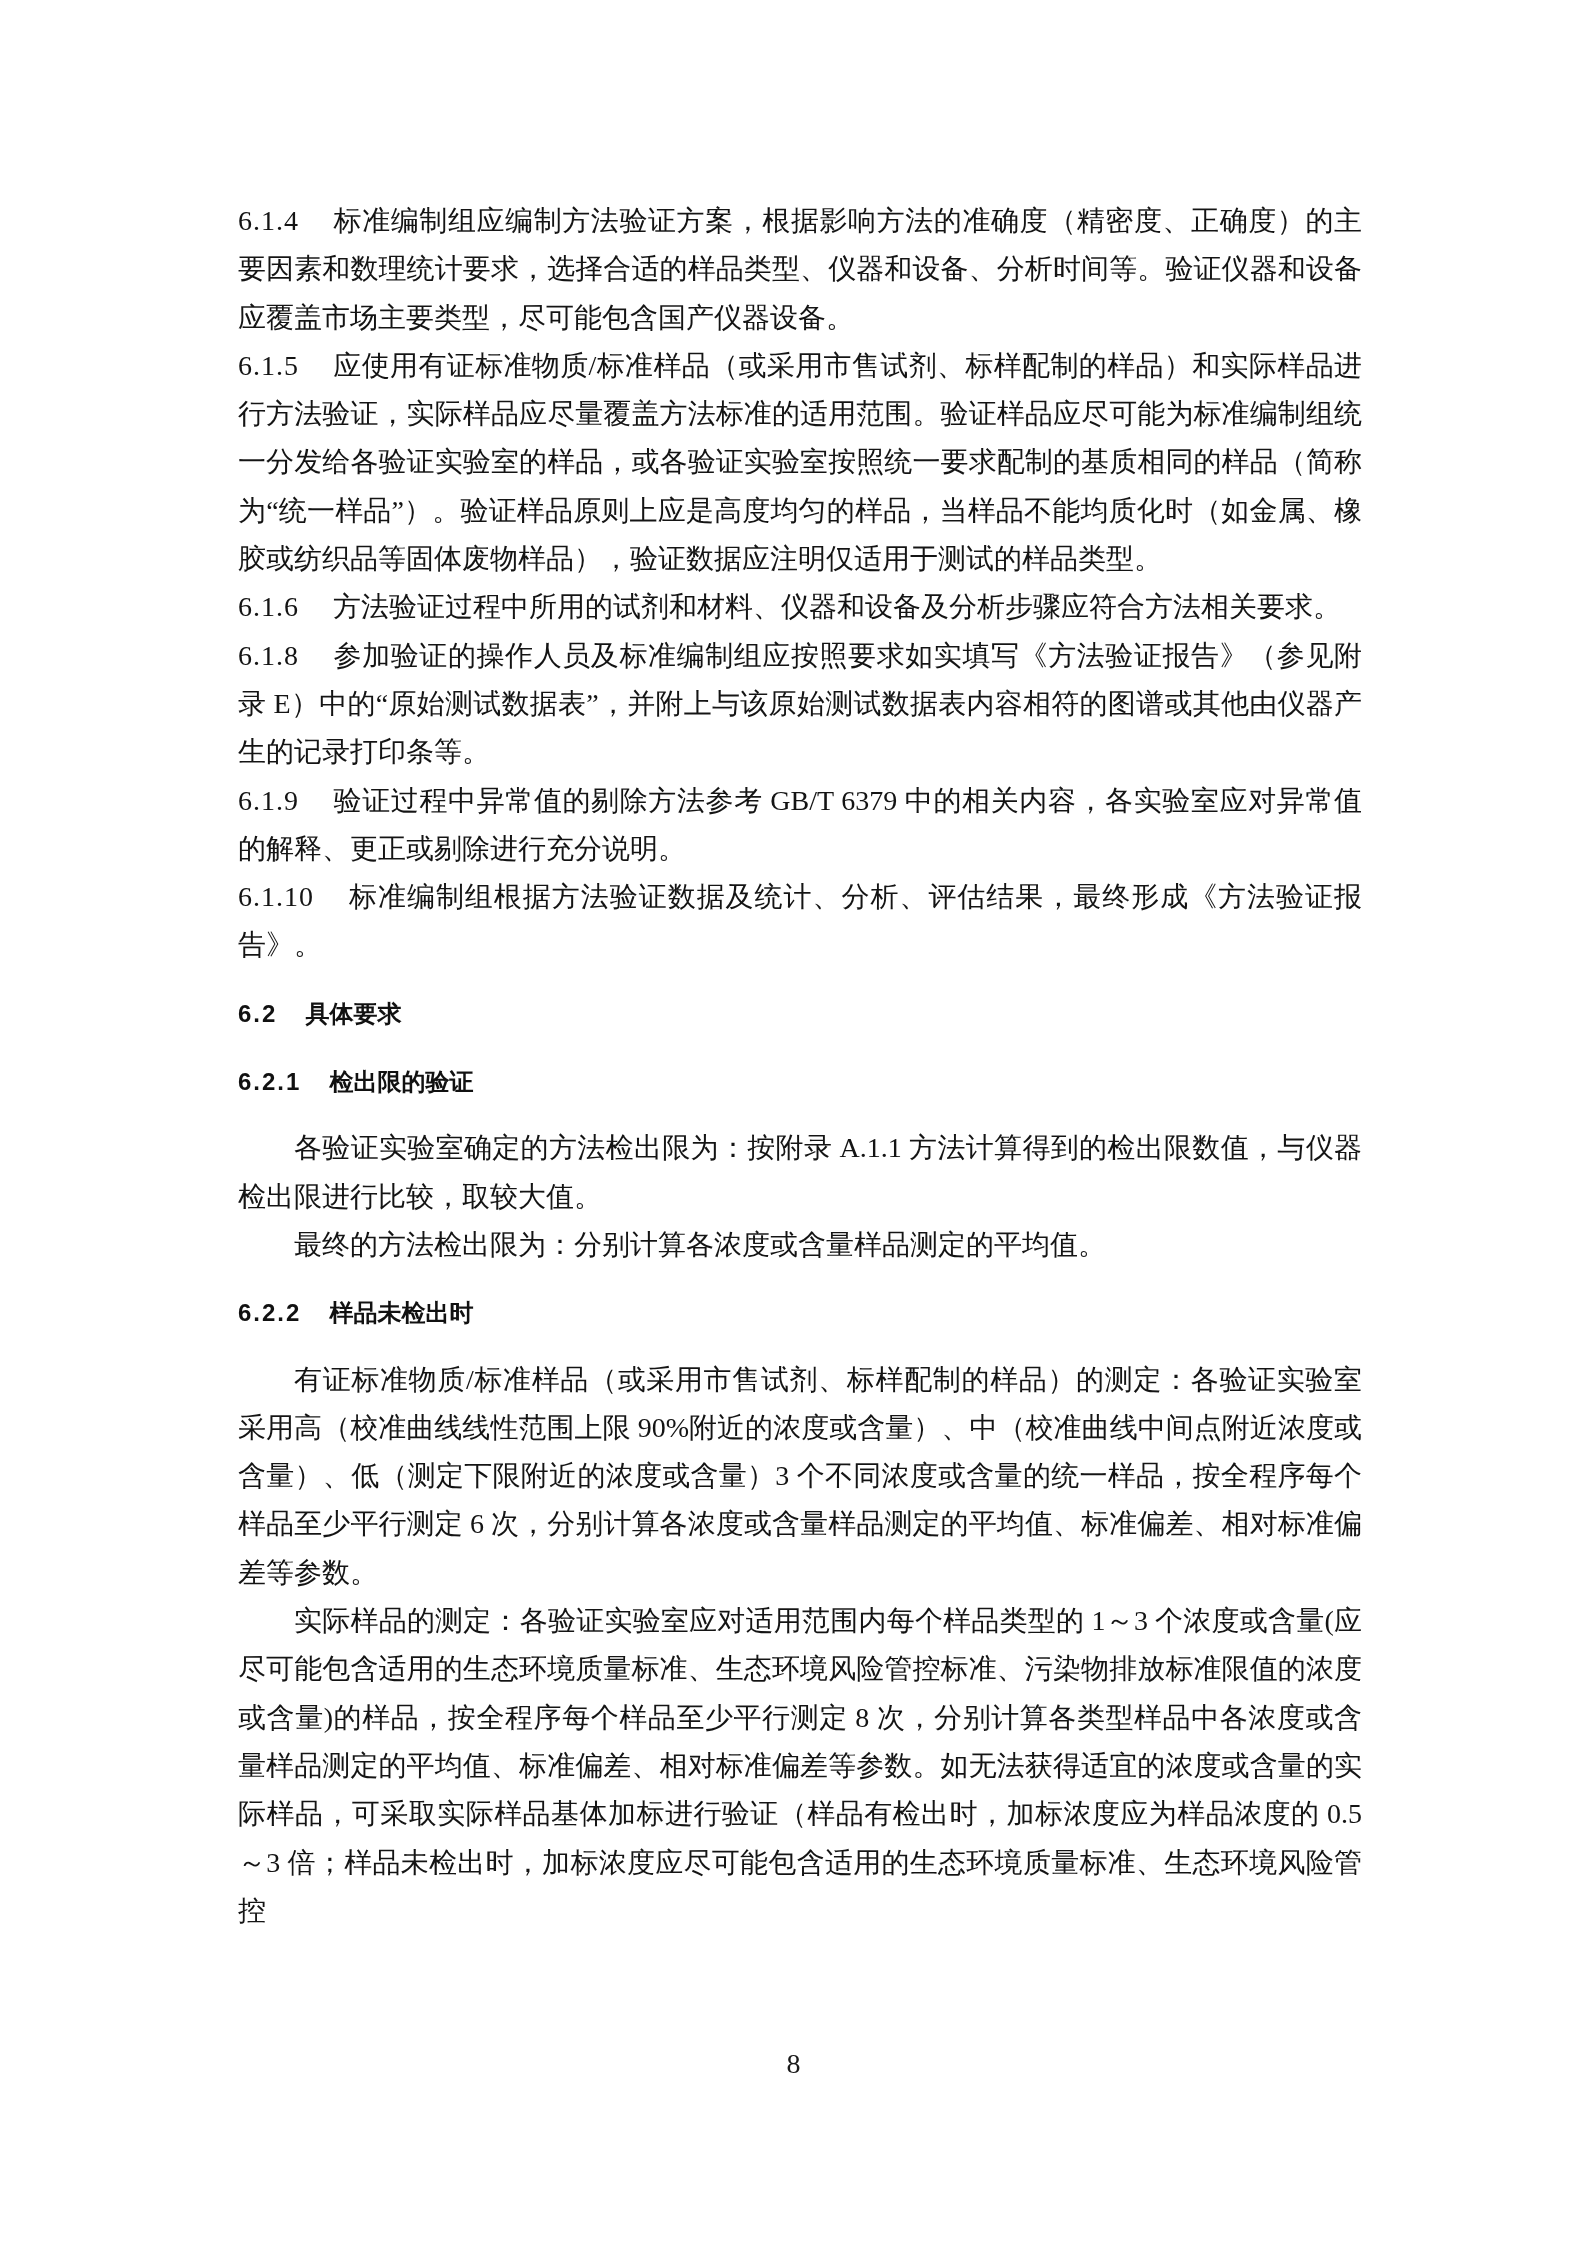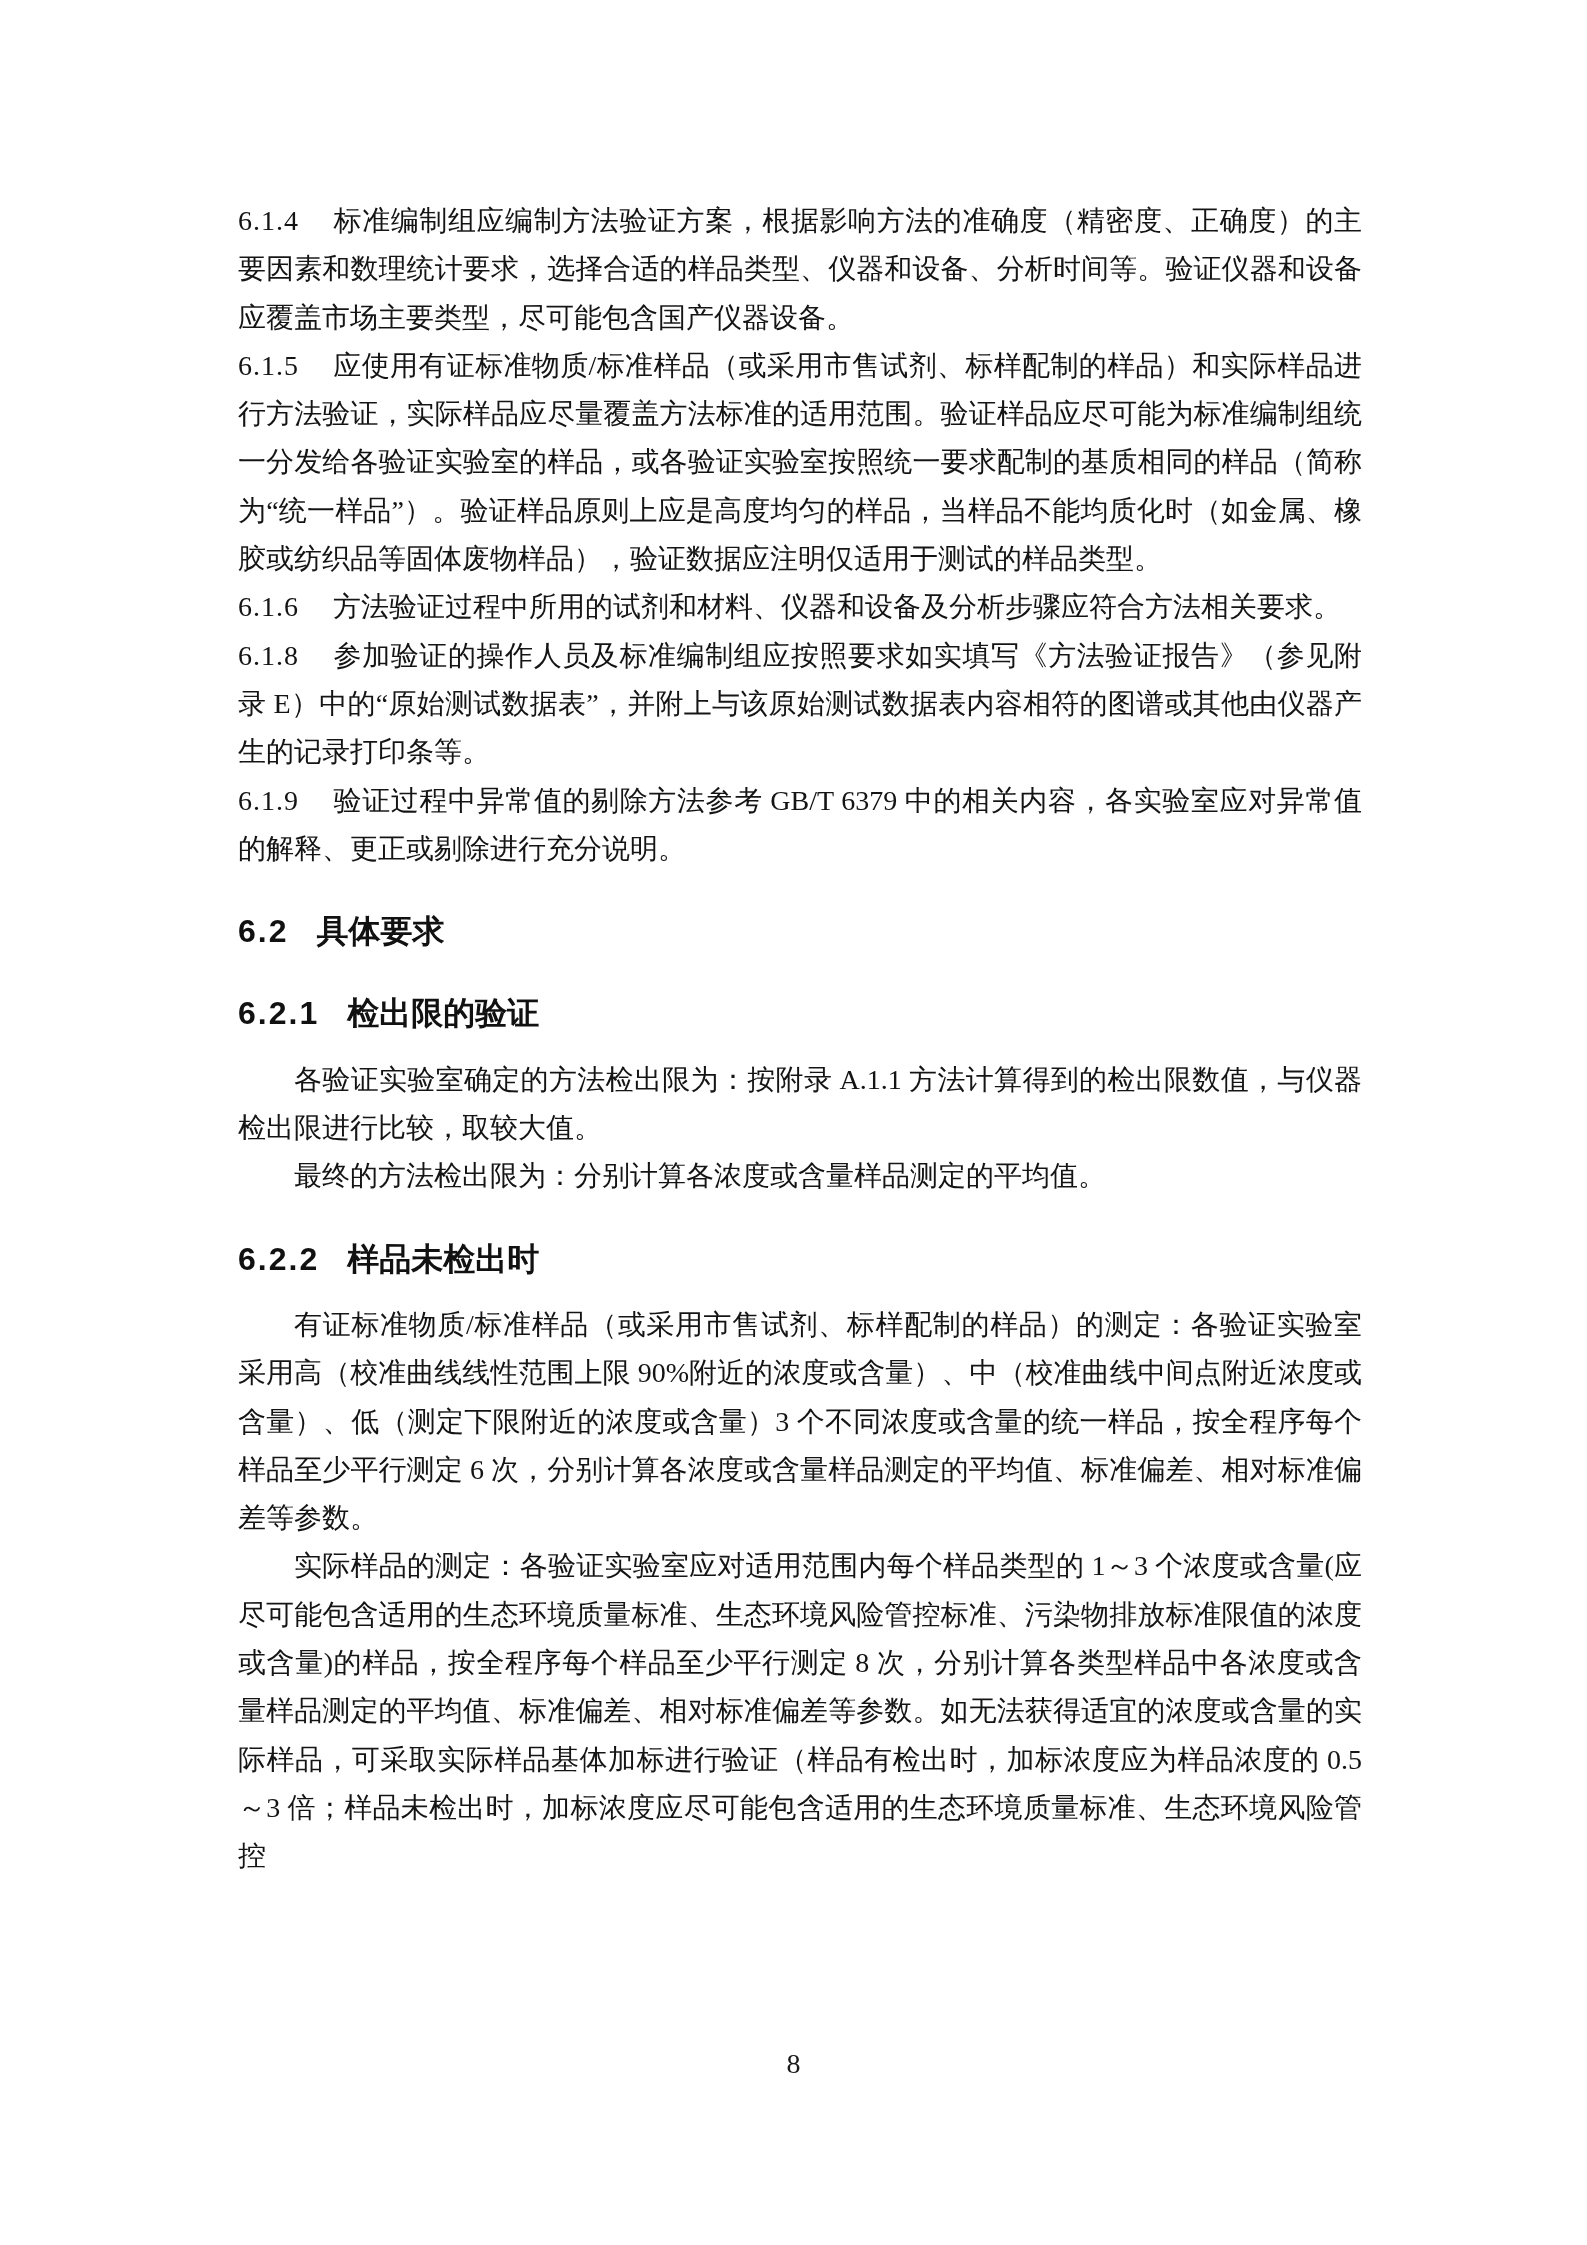--- a/index.html
+++ b/index.html
@@ -31,23 +31,23 @@
   }
   .clause .num {
     display: inline-block;
     margin-right: 34px;
     letter-spacing: 1px;
   }
   .body-para { text-indent: 2em; }
   .heading {
     font-family: "Liberation Sans", "DejaVu Sans", sans-serif;
     font-weight: bold;
-    font-size: 32px;
+    font-size: 24px;
     line-height: 48.3px;
-    margin-top: 34px;
+    margin-top: 20px;
     margin-bottom: 18px;
     color: #111111;
   }
   .heading .hnum {
     display: inline-block;
     margin-right: 28px;
     letter-spacing: 2px;
   }
   .footer-page-num {
     position: absolute;
@@ -69,20 +69,21 @@
 
     <p class="clause"><span class="num">6.1.5</span><span>应使用有证标准物质/标准样品（或采用市售试剂、标样配制的样品）和实际样品进行方法验证，实际样品应尽量覆盖方法标准的适用范围。验证样品应尽可能为标准编制组统一分发给各验证实验室的样品，或各验证实验室按照统一要求配制的基质相同的样品（简称为“统一样品”）。验证样品原则上应是高度均匀的样品，当样品不能均质化时（如金属、橡胶或纺织品等固体废物样品），验证数据应注明仅适用于测试的样品类型。</span></p>
 
     <p class="clause"><span class="num">6.1.6</span><span>方法验证过程中所用的试剂和材料、仪器和设备及分析步骤应符合方法相关要求。</span></p>
 
 
     <p class="clause"><span class="num">6.1.8</span><span>参加验证的操作人员及标准编制组应按照要求如实填写《方法验证报告》（参见附录 E）中的“原始测试数据表”，并附上与该原始测试数据表内容相符的图谱或其他由仪器产生的记录打印条等。</span></p>
 
     <p class="clause"><span class="num">6.1.9</span><span>验证过程中异常值的剔除方法参考 GB/T 6379 中的相关内容，各实验室应对异常值的解释、更正或剔除进行充分说明。</span></p>
 
+    <p class="clause"><span class="num">6.1.10</span><span>标准编制组根据方法验证数据及统计、分析、评估结果，最终形成《方法验证报告》。</span></p>
 
     <h3 class="heading"><span class="hnum">6.2</span><span>具体要求</span></h3>
 
     <h3 class="heading"><span class="hnum">6.2.1</span><span>检出限的验证</span></h3>
 
     <p class="body-para">各验证实验室确定的方法检出限为：按附录 A.1.1 方法计算得到的检出限数值，与仪器检出限进行比较，取较大值。</p>
     <p class="body-para">最终的方法检出限为：分别计算各浓度或含量样品测定的平均值。</p>
 
     <h3 class="heading"><span class="hnum">6.2.2</span><span>样品未检出时</span></h3>
 

